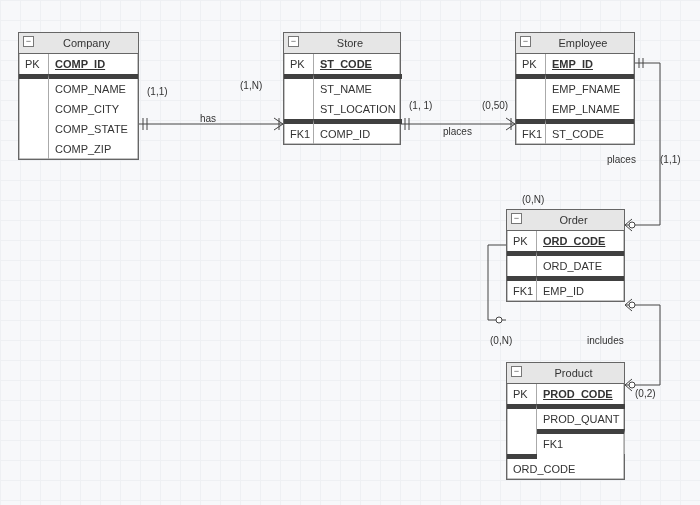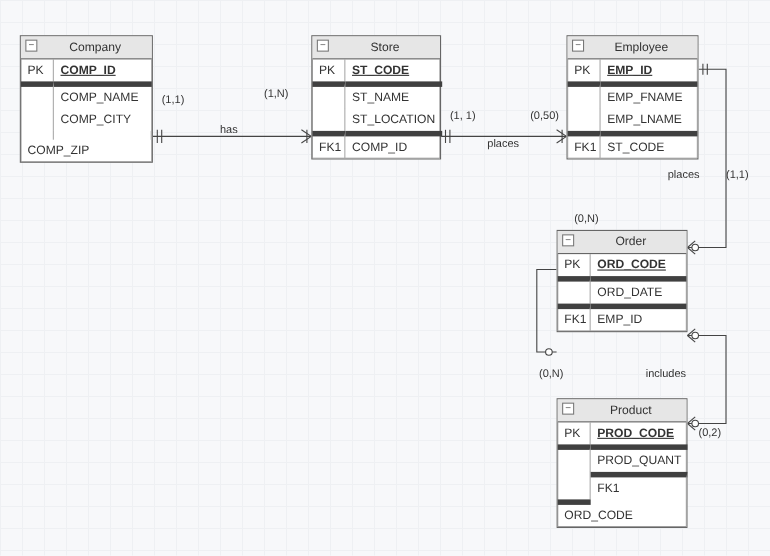--- a/index.html
+++ b/index.html
@@ -114,20 +114,21 @@
   <div class="body">
     <div class="cell">PK</div>
     <div class="cell last-col pk">COMP_ID</div>
     <div class="row-sep" style="display:contents;">
       <div class="cell"></div>
       <div class="cell last-col">COMP_NAME</div>
     </div>
     <div class="cell"></div>
     <div class="cell last-col">COMP_CITY</div>
     <div class="cell"></div>
+    <div class="cell last-col">COMP_STATE</div>
     <div class="cell"></div>
     <div class="cell last-col">COMP_ZIP</div>
   </div>
 </div>
 
 <div class="entity" style="left:283px; top:32px; width:118px;">
   <div class="title">
     <span class="collapse">−</span>
     <span>Store</span>
   </div>

